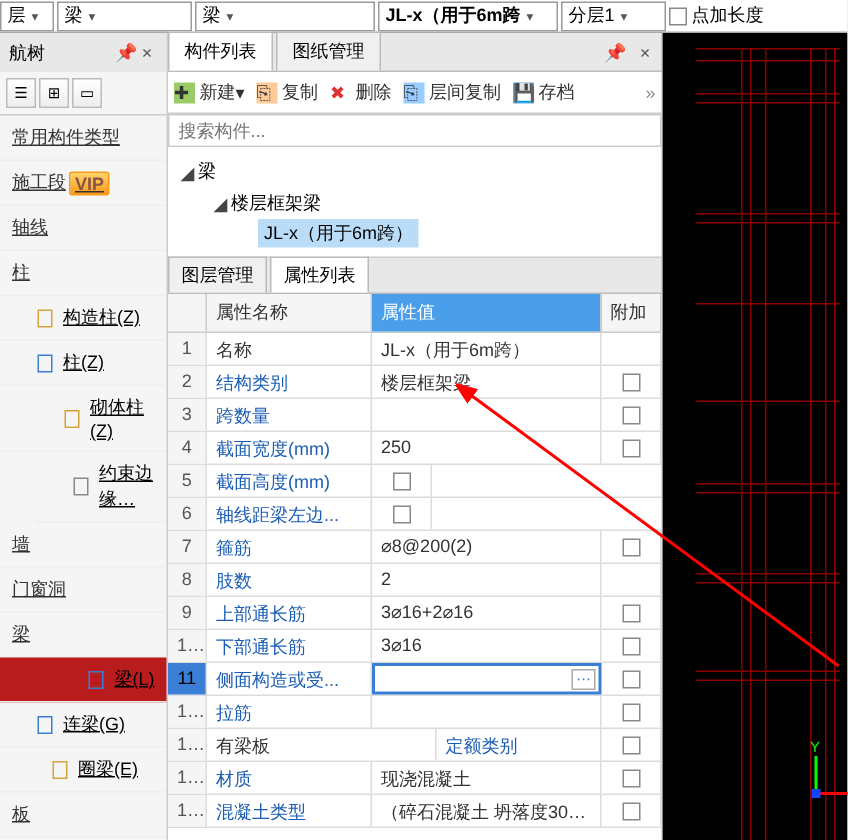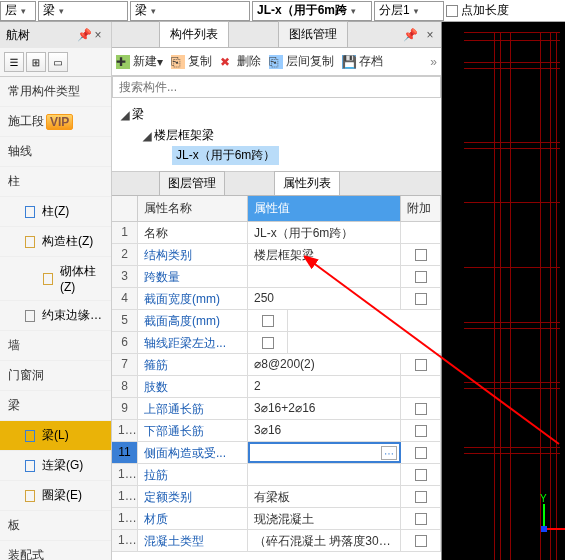--- a/index.html
+++ b/index.html
@@ -10,29 +10,29 @@
 .checkbox { width: 12px; height: 12px; border: 1px solid #888; background: #fff; display: inline-block; margin-right: 3px; flex-shrink: 0; }
 .main { display: flex; height: calc(560px - 22px); }
 .left { width: 112px; background: #f5f5f5; border-right: 1px solid #ccc; display: flex; flex-direction: column; }
 .left-header { display: flex; align-items: center; padding: 4px 6px; background: #e8e8e8; height: 26px; }
 .left-header .title { flex: 1; }
 .pin-icon { width: 14px; height: 14px; display: inline-block; text-align: center; color: #555; }
 .x-icon { width: 14px; text-align: center; color: #555; }
 .toolbar-icons { display: flex; gap: 2px; padding: 4px; border-bottom: 1px solid #ccc; }
 .ti { width: 20px; height: 20px; border: 1px solid #bbb; background: linear-gradient(#fff,#eee); display: flex; align-items: center; justify-content: center; font-size: 10px; }
 .nav-list { overflow-y: auto; flex: 1; }
-.nav-item { padding: 6px 8px; border-bottom: 1px solid #eee; display: flex; align-items: center; }
+.nav-item { padding: 6px 8px; border-bottom: 1px solid #eee; display: flex; align-items: center; text-decoration: underline; }
 .nav-item.group { font-weight: normal; color: #333; }
 .nav-item .icon { width: 16px; height: 16px; margin-right: 4px; display: inline-flex; align-items: center; justify-content: center; flex-shrink: 0; }
-.nav-item.selected { background: #eab308; }
+.nav-item.selected { background: #b91c1c; justify-content: flex-end; }
 .vip-badge { background: linear-gradient(#ffd36b,#f89b1a); color: #7a3; font-size: 8px; padding: 0 3px; border-radius: 2px; border: 1px solid #f89b1a; margin-left: 2px; color: #5a3; }
 .vip-badge span{ color:#854; font-weight:bold;}
 .middle { width: 330px; display: flex; flex-direction: column; border-right: 1px solid #888; }
 .tabs { display: flex; background: #e8e8e8; height: 26px; align-items: flex-end; border-bottom: 1px solid #bbb; }
-.tab { padding: 4px 10px; border: 1px solid #bbb; border-bottom: none; background: #f0f0f0; margin-right: 2px; margin-left: 47px; }
+.tab { padding: 4px 10px; border: 1px solid #bbb; border-bottom: none; background: #f0f0f0; margin-right: 2px; }
 .tab.active { background: #fff; }
 .tabs .pin-x { margin-left: auto; display: flex; padding: 0 4px; gap: 6px; align-items: center; height: 100%;}
 .toolbar2 { display: flex; align-items: center; padding: 4px; background: #fff; border-bottom: 1px solid #ccc; height: 28px; }
 .tb-btn { display: flex; align-items: center; margin-right: 8px; color: #333; }
 .tb-btn .ico { width: 14px; height: 14px; margin-right: 3px; display: inline-block; }
 .search-box { width: 100%; padding: 3px 6px; border: 1px solid #ccc; margin: 0; color: #888; }
 .tree { background: #fff; padding: 6px 8px; height: 74px; border-bottom: 1px solid #ccc; overflow: hidden; }
 .tree-row { padding: 2px 0; display: flex; align-items: center; }
 .tree-row .tri { width: 10px; text-align: center; color: #444; margin-right: 2px; }
 .tree-row.sel { background: #b9dcf9; padding: 1px 4px; }
@@ -117,64 +117,64 @@
           <span class="vip-badge"><span>VIP</span></span>
         </div>
         <div class="nav-item group">
           <span>轴线</span>
         </div>
         <div class="nav-item group">
           <span>柱</span>
         </div>
         <div class="nav-item" style="padding-left: 22px;">
           <span class="icon">
+            <span style="display:inline-block;width:10px;height:12px;border:1.5px solid #d4a43a;"></span>
+          </span>
+          <span>构造柱(Z)</span>
+        </div>
+        <div class="nav-item" style="padding-left: 22px;">
+          <span class="icon">
             <span style="display:inline-block;width:10px;height:12px;border:1.5px solid #3a7fd5;"></span>
           </span>
           <span>柱(Z)</span>
         </div>
+        <div class="nav-item" style="padding-left: 40px;">
+          <span class="icon">
+            <span style="display:inline-block;width:10px;height:12px;border:1.5px solid #d4a43a;"></span>
+          </span>
+          <span>砌体柱(Z)</span>
+        </div>
+        <div class="nav-item" style="padding-left: 22px; margin-left: 24px;">
+          <span class="icon">
+            <span style="display:inline-block;width:10px;height:12px;border:1.5px solid #888;"></span>
+          </span>
+          <span>约束边缘…</span>
+        </div>
+        <div class="nav-item group">
+          <span>墙</span>
+        </div>
+        <div class="nav-item group">
+          <span>门窗洞</span>
+        </div>
+        <div class="nav-item group">
+          <span>梁</span>
+        </div>
+        <div class="nav-item selected" style="padding-left: 22px;">
+          <span class="icon">
+            <span style="display:inline-block;width:10px;height:12px;border:1.5px solid #3a7fd5;"></span>
+          </span>
+          <span>梁(L)</span>
+        </div>
         <div class="nav-item" style="padding-left: 22px;">
           <span class="icon">
-            <span style="display:inline-block;width:10px;height:12px;border:1.5px solid #d4a43a;"></span>
-          </span>
-          <span>构造柱(Z)</span>
-        </div>
-        <div class="nav-item" style="padding-left: 40px;">
-          <span class="icon">
-            <span style="display:inline-block;width:10px;height:12px;border:1.5px solid #d4a43a;"></span>
-          </span>
-          <span>砌体柱(Z)</span>
-        </div>
-        <div class="nav-item" style="padding-left: 22px;">
-          <span class="icon">
-            <span style="display:inline-block;width:10px;height:12px;border:1.5px solid #888;"></span>
-          </span>
-          <span>约束边缘…</span>
-        </div>
-        <div class="nav-item group">
-          <span>墙</span>
-        </div>
-        <div class="nav-item group">
-          <span>门窗洞</span>
-        </div>
-        <div class="nav-item group">
-          <span>梁</span>
-        </div>
-        <div class="nav-item selected" style="padding-left: 22px;">
-          <span class="icon">
             <span style="display:inline-block;width:10px;height:12px;border:1.5px solid #3a7fd5;"></span>
           </span>
-          <span>梁(L)</span>
-        </div>
-        <div class="nav-item" style="padding-left: 22px;">
-          <span class="icon">
-            <span style="display:inline-block;width:10px;height:12px;border:1.5px solid #3a7fd5;"></span>
-          </span>
           <span>连梁(G)</span>
         </div>
-        <div class="nav-item" style="padding-left: 22px;">
+        <div class="nav-item" style="padding-left: 32px;">
           <span class="icon">
             <span style="display:inline-block;width:10px;height:12px;border:1.5px solid #d4a43a;"></span>
           </span>
           <span>圈梁(E)</span>
         </div>
         <div class="nav-item group">
           <span>板</span>
         </div>
         <div class="nav-item group">
           <span>装配式</span>
@@ -323,22 +323,22 @@
           <div class="row">
             <div class="cell num">12</div>
             <div class="cell name">拉筋</div>
             <div class="cell val"></div>
             <div class="cell extra">
               <span class="cb"></span>
             </div>
           </div>
           <div class="row">
             <div class="cell num">10</div>
+            <div class="cell val">有梁板</div>
             <div class="cell name">定额类别</div>
-            <div class="cell val">有梁板</div>
             <div class="cell extra">
               <span class="cb"></span>
             </div>
           </div>
           <div class="row">
             <div class="cell num">14</div>
             <div class="cell name">材质</div>
             <div class="cell val">现浇混凝土</div>
             <div class="cell extra">
               <span class="cb"></span>

